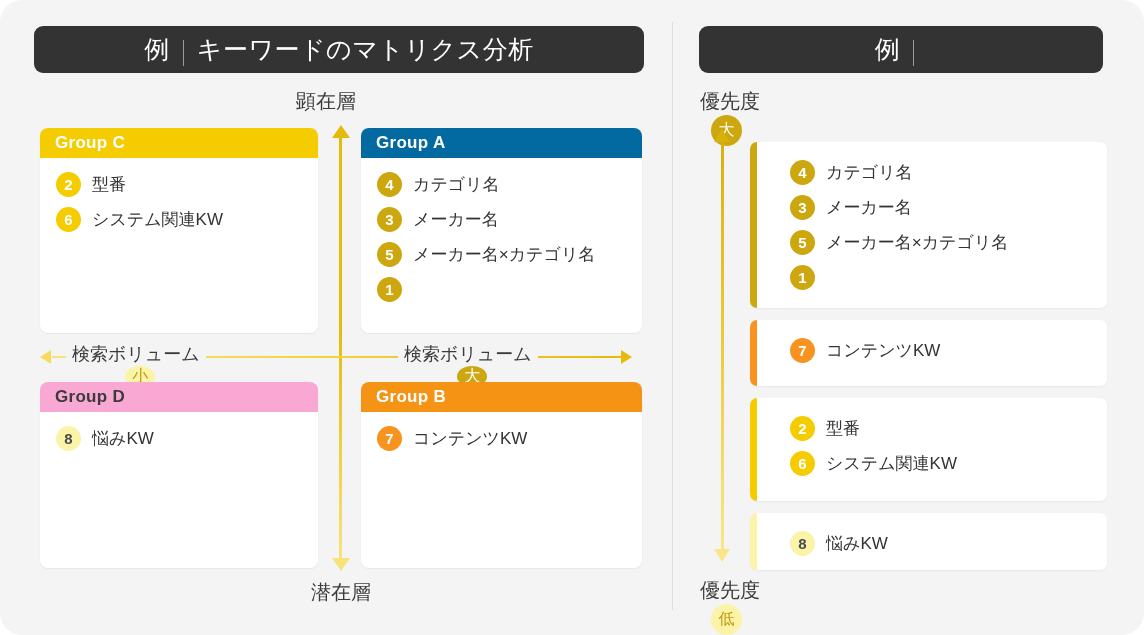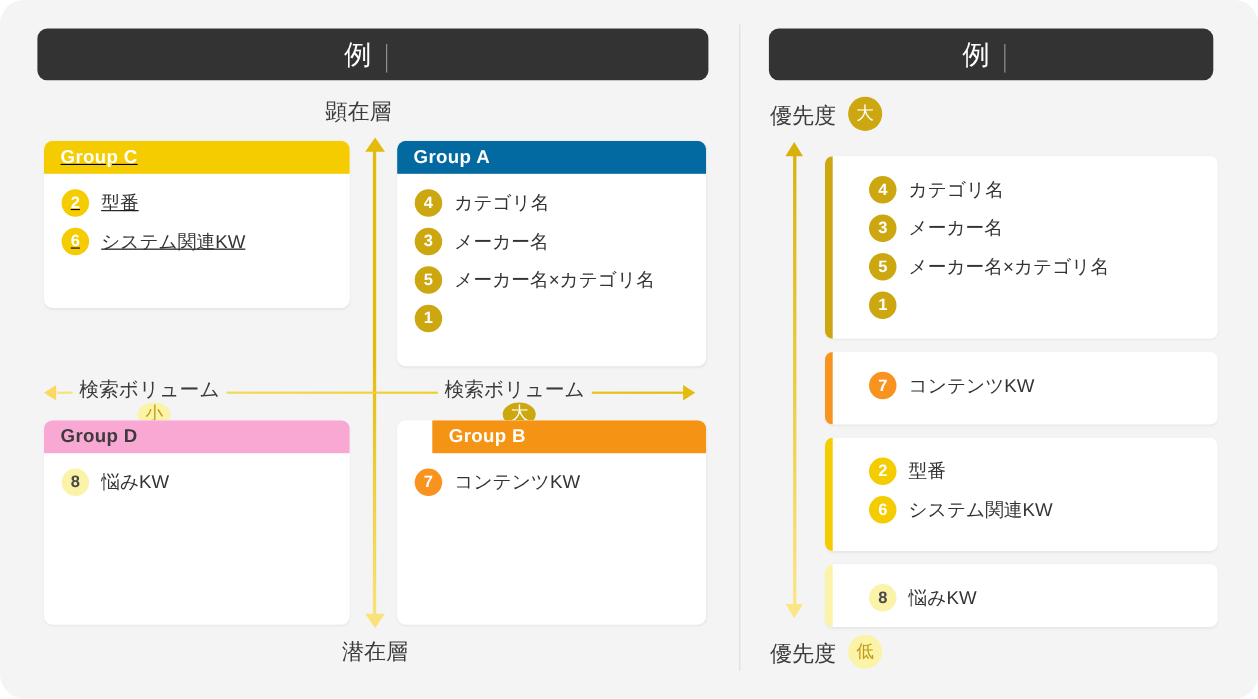--- a/index.html
+++ b/index.html
@@ -79,30 +79,30 @@
     width:25px;height:25px;border-radius:50%;
     display:flex;align-items:center;justify-content:center;
     font-size:15px;font-weight:700;
     margin-right:11px;
   }
   .kwtext{font-size:17px;color:#333333;white-space:nowrap;}
 
   
   .c-gold   .card-head{background:#0369a1;color:#ffffff;}
   .c-yellow .card-head{background:#f5cc00;color:#ffffff;}
-  .c-orange .card-head{background:#f59315;color:#ffffff;margin-left:32px;}
+  .c-orange .card-head{background:#f59315;color:#ffffff;}
   .c-pale   .card-head{background:#f9a8d4;color:#3b3b3b;}
 
   .b-gold   {background:#cca70f;color:#ffffff;}
   .b-yellow {background:#f5cc00;color:#ffffff;}
   .b-orange {background:#f7931e;color:#ffffff;}
   .b-pale   {background:#fbf3a8;color:#4a4a4a;}
 
   
-  #card-c{left:40px;top:128px;width:278px;height:152px;text-decoration:underline;}
+  #card-c{left:40px;top:128px;width:278px;height:205px;}
   #card-a{left:361px;top:128px;width:281px;height:205px;}
   #card-d{left:40px;top:382px;width:278px;height:186px;}
   #card-b{left:361px;top:382px;width:281px;height:186px;}
 
   
   .vaxis{position:absolute;left:339px;top:131px;width:3px;height:430px;
     background:linear-gradient(to bottom,#e4bb0b 0%,#e4bb0b 45%,#f9e27a 100%);}
   .vaxis-up{position:absolute;left:332px;top:125px;width:0;height:0;
     border-left:9px solid transparent;border-right:9px solid transparent;
     border-bottom:13px solid #e4bb0b;}
@@ -135,22 +135,22 @@
     width:30px;height:30px;border-radius:50%;
     display:flex;align-items:center;justify-content:center;
     font-size:16px;margin-left:9px;
   }
   .pill-pale{background:#fbf3a8;color:#c09a10;}
   .pill-gold{background:#cca70f;color:#ffffff;}
 
   
   .prio-cap{
     position:absolute;
-    display:flex;align-items:flex-end;
-    font-size:20px;color:#3b3b3b;white-space:nowrap;
+    display:flex;align-items:flex-start;
+    font-size:20px;color:#3b3b3b;white-space:nowrap;flex-direction:column;
   }
   #prio-top{left:700px;top:88px;}
   #prio-bottom{left:700px;top:577px;}
   .prio-pill{
     width:31px;height:31px;border-radius:50%;
     display:flex;align-items:center;justify-content:center;
     font-size:16px;margin-left:11px;font-weight:400;
   }
 
   .parrow-line{position:absolute;left:721px;top:140px;width:3px;height:410px;
@@ -184,20 +184,21 @@
   #pcard-3{left:750px;top:513px;width:357px;height:57px;}
 </style>
 </head>
 <body>
 
 <div class="page">
 
   <div class="hdr" id="hdr-left">
     <span>例</span>
     <span class="sep"></span>
+    <span>キーワードのマトリクス分析</span>
   </div>
 
   <div class="hdr" id="hdr-right">
     <span>例</span>
     <span class="sep"></span>
   </div>
 
   <div class="vdivider"></div>
 
   <div class="axis-cap" id="cap-top">顕在層</div>

